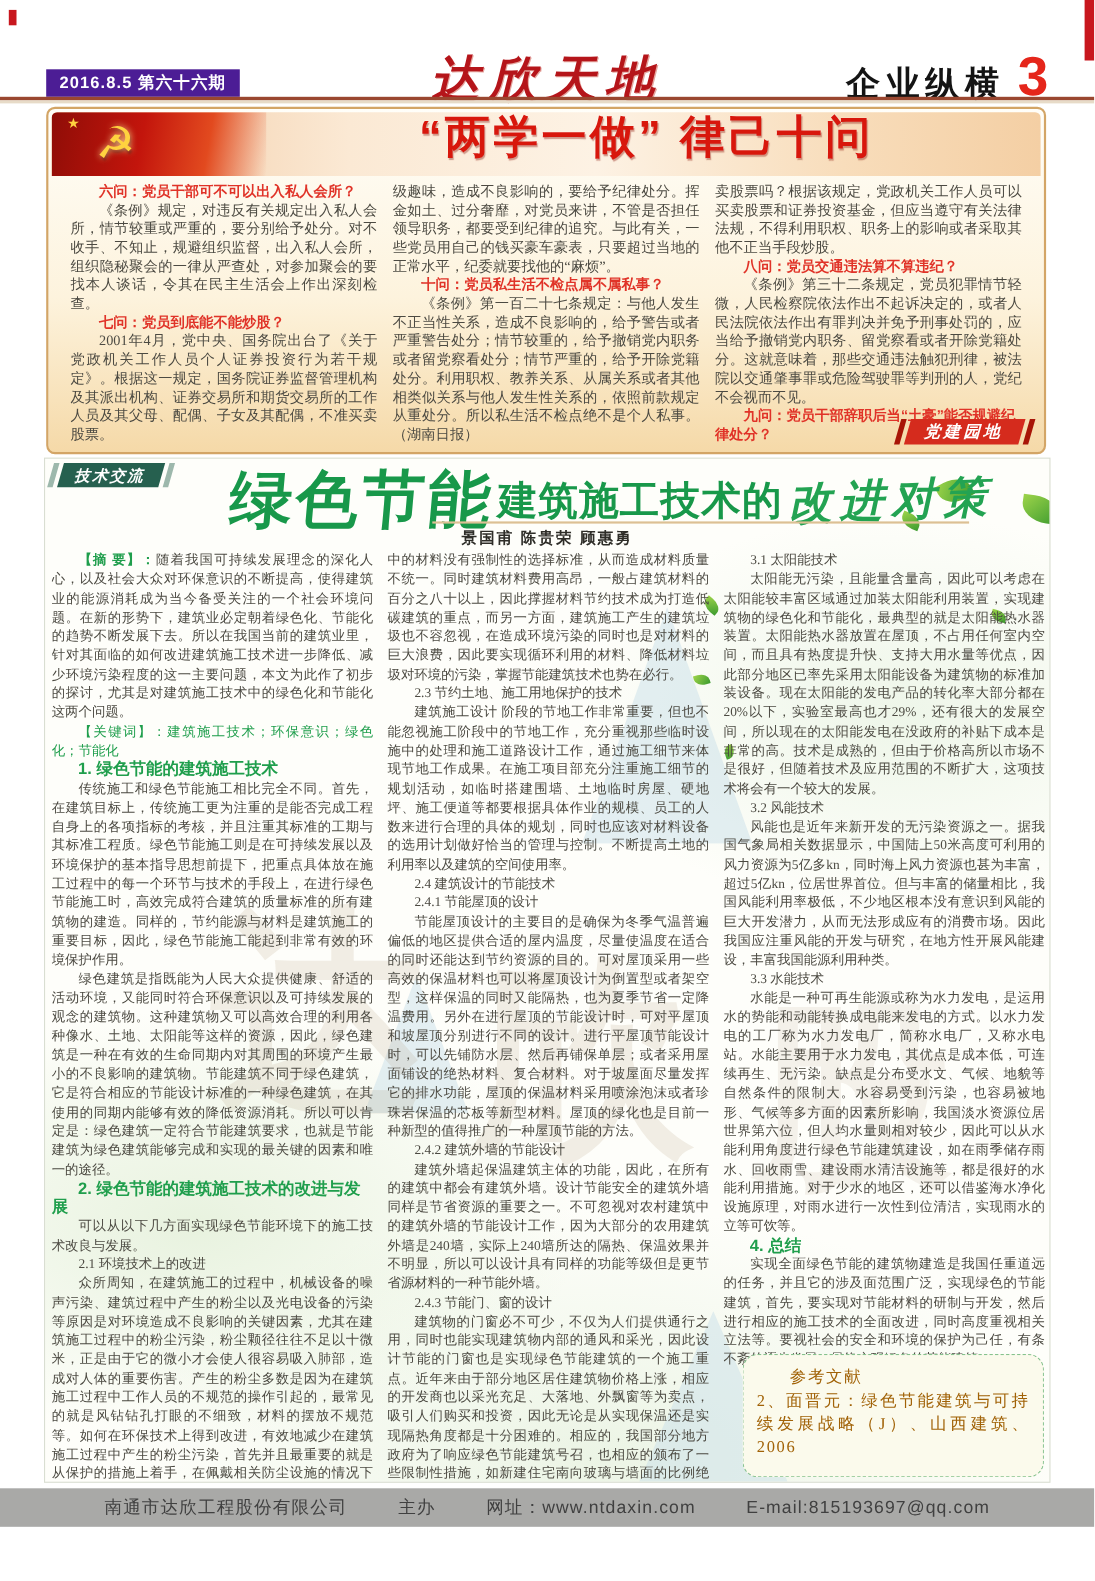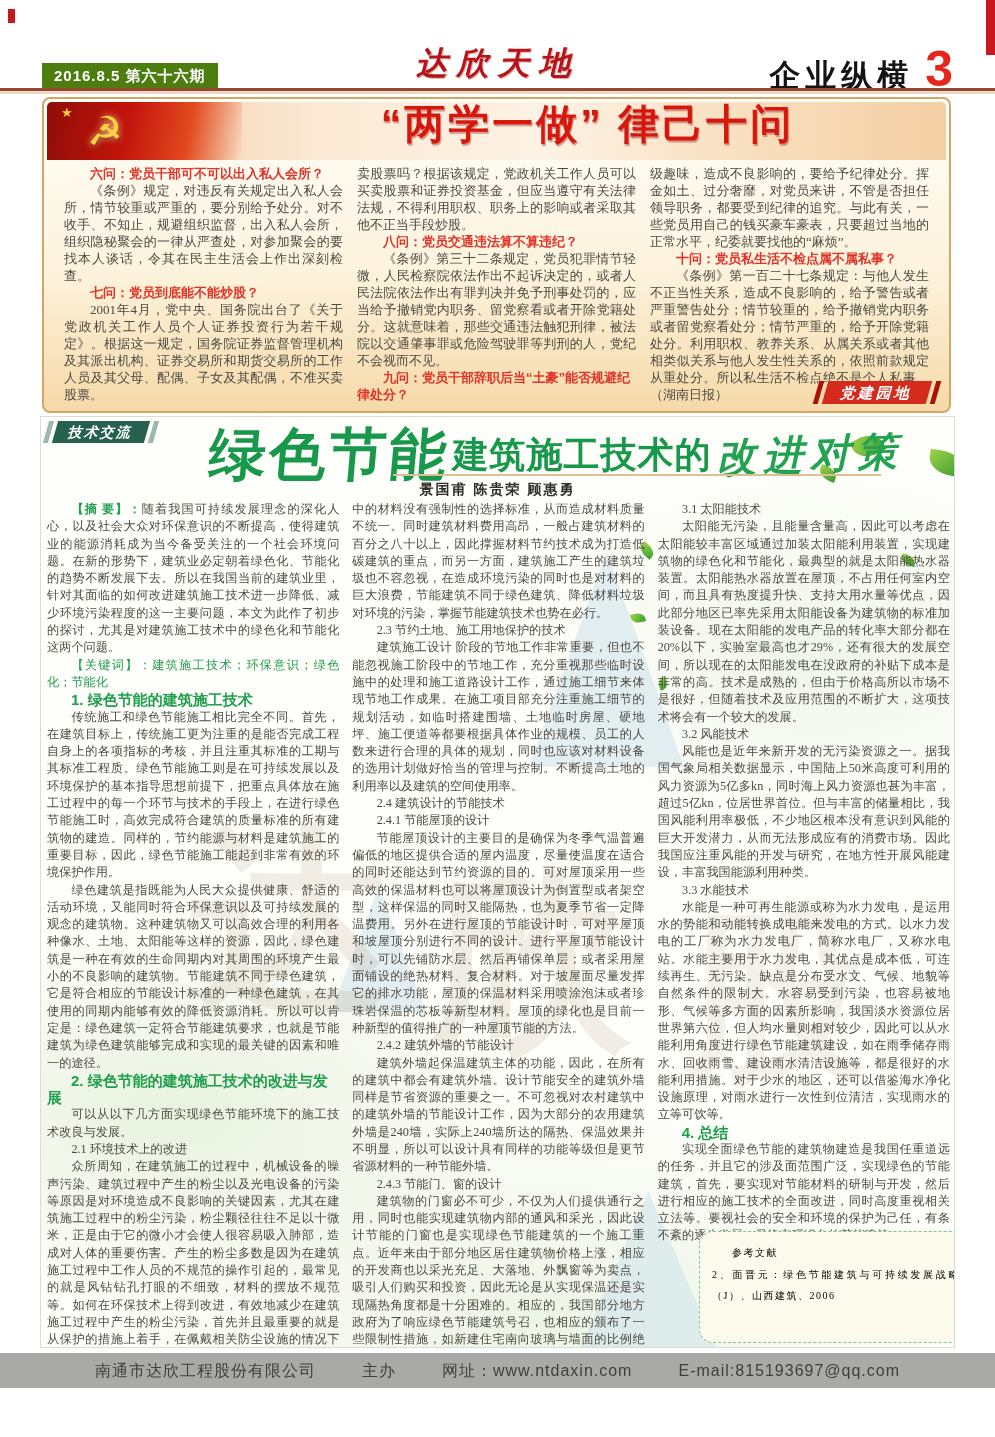--- a/index.html
+++ b/index.html
@@ -2,25 +2,25 @@
 <html><head>
 <meta charset="utf-8">
 <style>
   html,body{margin:0;padding:0;background:#ffffff;}
   .page{position:relative;width:995px;height:1437px;background:#fff;overflow:hidden;
         font-family:"Liberation Serif","DejaVu Serif",serif;}
   
   .mark-tl{position:absolute;left:8px;top:9px;width:7px;height:14px;background:#c8171e;}
   .mark-tr{position:absolute;right:0;top:0;width:9px;height:55px;background:#c8171e;}
   
-  .issue-box{position:absolute;left:42px;top:63px;background:#4d7c0f;color:#fff;
+  .issue-box{position:absolute;left:42px;top:63px;background:#4c1d95;color:#fff;
              font:bold 15px/23px "Liberation Sans",sans-serif;padding:1px 12px;letter-spacing:1px;}
   .masthead{position:absolute;left:0;right:0;top:42px;text-align:center;
             font-family:"DejaVu Serif",serif;font-style:italic;font-weight:bold;
-            font-size:32px;color:#b5151a;letter-spacing:9px;text-shadow:1px 1px 0 #e5a7a0;}
+            font-size:44px;color:#b5151a;letter-spacing:9px;text-shadow:1px 1px 0 #e5a7a0;}
   .section-group{position:absolute;right:42px;top:44px;display:flex;align-items:baseline;gap:12px;}
   .section-name{font-family:"Liberation Serif",serif;font-weight:bold;font-size:31px;color:#141414;letter-spacing:5px;}
   .page-num{font:bold 50px/50px "Liberation Sans",sans-serif;color:#e5261b;}
   .header-rule{position:absolute;left:0;top:88px;width:995px;height:3px;background:#9a4730;box-shadow:0 3px 0 #e7dbc8;}
   
   .a1{position:absolute;left:42px;top:97px;width:909px;height:316px;box-sizing:border-box;
       border:2px solid #d3a566;border-radius:8px;
       background:linear-gradient(180deg,#fffef9,#fdf3dd 55%,#f8e2ba 85%,#f5d9a8);}
   .banner{position:absolute;left:3px;right:3px;top:3px;height:58px;border-radius:5px 5px 0 0;overflow:hidden;
       background:linear-gradient(90deg,#efc49a 0%,#fbe9d4 30%,#fdf2e4 55%,#f8ddbb 80%,#f4cfa4 100%);}
@@ -79,23 +79,23 @@
       letter-spacing:3px;transform:skewX(-5deg);}
   .t-rest{font-family:"Liberation Sans",sans-serif;font-weight:bold;font-size:36px;letter-spacing:1px;vertical-align:7px;}
   .t-script{display:inline-block;font-family:"DejaVu Serif",serif;font-style:italic;font-weight:bold;font-size:40px;
       letter-spacing:7px;transform:rotate(-2deg);color:#23a352;vertical-align:6px;}
   .t-underline{position:absolute;left:352px;top:57px;width:488px;height:2px;background:#dcc094;}
   .authors{position:absolute;left:0;right:0;top:62px;text-align:center;
       font:bold 14px/20px "Liberation Sans",sans-serif;color:#2e2d28;letter-spacing:2px;}
   .a2-cols{position:absolute;left:6px;top:84px;width:903px;height:844px;display:flex;gap:13px;overflow:hidden;
       font-size:12.2px;line-height:17.3px;color:#4c4a42;}
   .a2-cols .col{flex:1;overflow:hidden;position:relative;}
-  .refbox{position:absolute;left:658px;top:814px;width:274px;height:112px;box-sizing:border-box;
+  .refbox{position:absolute;left:634px;top:814px;width:274px;height:112px;box-sizing:border-box;
       border:1px dashed #86c28e;border-radius:14px;background:#fbfaec;padding:10px 12px;
-      font-size:10px;line-height:21px;color:#000000;letter-spacing:1.5px;overflow:hidden;}
+      font-size:15px;line-height:21px;color:#a16207;letter-spacing:1.5px;overflow:hidden;}
   .ref-title{margin:0 0 1px 2em;}
   .ref-item{margin:0;text-align:justify;}
   
   .footer{position:absolute;left:0;top:1353px;width:995px;height:35px;background:#a9a9a7;color:#404040;
       display:flex;align-items:center;justify-content:center;gap:46px;
       font:16px/35px "Liberation Sans",sans-serif;letter-spacing:1px;}
 </style>
 </head>
 <body>
 
@@ -121,29 +121,29 @@
     </div>
     <div class="a1-cols">
         <div class="col">
           <p class="para ind">（续上期）</p>
           <p class="qhead">六问：党员干部可不可以出入私人会所？</p>
           <p class="para ind">《条例》规定，对违反有关规定出入私人会所，情节较重或严重的，要分别给予处分。对不收手、不知止，规避组织监督，出入私人会所，组织隐秘聚会的一律从严查处，对参加聚会的要找本人谈话，令其在民主生活会上作出深刻检查。</p>
           <p class="qhead">七问：党员到底能不能炒股？</p>
           <p class="para ind">2001年4月，党中央、国务院出台了《关于党政机关工作人员个人证券投资行为若干规定》。根据这一规定，国务院证券监督管理机构及其派出机构、证券交易所和期货交易所的工作人员及其父母、配偶、子女及其配偶，不准买卖股票。</p>
         </div>
         <div class="col">
+          <p class="para">级趣味，造成不良影响的，要给予纪律处分。挥金如土、过分奢靡，对党员来讲，不管是否担任领导职务，都要受到纪律的追究。与此有关，一些党员用自己的钱买豪车豪表，只要超过当地的正常水平，纪委就要找他的“麻烦”。</p>
+          <p class="qhead">十问：党员私生活不检点属不属私事？</p>
+          <p class="para ind">《条例》第一百二十七条规定：与他人发生不正当性关系，造成不良影响的，给予警告或者严重警告处分；情节较重的，给予撤销党内职务或者留党察看处分；情节严重的，给予开除党籍处分。利用职权、教养关系、从属关系或者其他相类似关系与他人发生性关系的，依照前款规定从重处分。所以私生活不检点绝不是个人私事。（湖南日报）</p>
+        </div>
+        <div class="col">
           <p class="para">卖股票吗？根据该规定，党政机关工作人员可以买卖股票和证券投资基金，但应当遵守有关法律法规，不得利用职权、职务上的影响或者采取其他不正当手段炒股。</p>
           <p class="qhead">八问：党员交通违法算不算违纪？</p>
           <p class="para ind">《条例》第三十二条规定，党员犯罪情节轻微，人民检察院依法作出不起诉决定的，或者人民法院依法作出有罪判决并免予刑事处罚的，应当给予撤销党内职务、留党察看或者开除党籍处分。这就意味着，那些交通违法触犯刑律，被法院以交通肇事罪或危险驾驶罪等判刑的人，党纪不会视而不见。</p>
           <p class="qhead">九问：党员干部辞职后当“土豪”能否规避纪律处分？</p>
-        </div>
-        <div class="col">
-          <p class="para">级趣味，造成不良影响的，要给予纪律处分。挥金如土、过分奢靡，对党员来讲，不管是否担任领导职务，都要受到纪律的追究。与此有关，一些党员用自己的钱买豪车豪表，只要超过当地的正常水平，纪委就要找他的“麻烦”。</p>
-          <p class="qhead">十问：党员私生活不检点属不属私事？</p>
-          <p class="para ind">《条例》第一百二十七条规定：与他人发生不正当性关系，造成不良影响的，给予警告或者严重警告处分；情节较重的，给予撤销党内职务或者留党察看处分；情节严重的，给予开除党籍处分。利用职权、教养关系、从属关系或者其他相类似关系与他人发生性关系的，依照前款规定从重处分。所以私生活不检点绝不是个人私事。（湖南日报）</p>
         </div>
       </div>
     <div class="pj-badge">党建园地</div>
   </div>
 
   <div class="a2">
     <div class="tri tri1"></div>
     <div class="tri tri2"></div>
     <div class="tri tri3"></div>
     <div id="wm-layer">
@@ -174,21 +174,21 @@
           <p class="para ind kw">【关键词】：建筑施工技术；环保意识；绿色化；节能化</p>
           <p class="ghead">1.  绿色节能的建筑施工技术</p>
           <p class="para ind">传统施工和绿色节能施工相比完全不同。首先，在建筑目标上，传统施工更为注重的是能否完成工程自身上的各项指标的考核，并且注重其标准的工期与其标准工程质。绿色节能施工则是在可持续发展以及环境保护的基本指导思想前提下，把重点具体放在施工过程中的每一个环节与技术的手段上，在进行绿色节能施工时，高效完成符合建筑的质量标准的所有建筑物的建造。同样的，节约能源与材料是建筑施工的重要目标，因此，绿色节能施工能起到非常有效的环境保护作用。</p>
           <p class="para ind">绿色建筑是指既能为人民大众提供健康、舒适的活动环境，又能同时符合环保意识以及可持续发展的观念的建筑物。这种建筑物又可以高效合理的利用各种像水、土地、太阳能等这样的资源，因此，绿色建筑是一种在有效的生命同期内对其周围的环境产生最小的不良影响的建筑物。节能建筑不同于绿色建筑，它是符合相应的节能设计标准的一种绿色建筑，在其使用的同期内能够有效的降低资源消耗。所以可以肯定是：绿色建筑一定符合节能建筑要求，也就是节能建筑为绿色建筑能够完成和实现的最关键的因素和唯一的途径。</p>
           <p class="ghead">2.  绿色节能的建筑施工技术的改进与发展</p>
           <p class="para ind">可以从以下几方面实现绿色节能环境下的施工技术改良与发展。</p>
           <p class="sub">2.1 环境技术上的改进</p>
           <p class="para ind">众所周知，在建筑施工的过程中，机械设备的噪声污染、建筑过程中产生的粉尘以及光电设备的污染等原因是对环境造成不良影响的关键因素，尤其在建筑施工过程中的粉尘污染，粉尘颗径往往不足以十微米，正是由于它的微小才会使人很容易吸入肺部，造成对人体的重要伤害。产生的粉尘多数是因为在建筑施工过程中工作人员的不规范的操作引起的，最常见的就是风钻钻孔打眼的不细致，材料的摆放不规范等。如何在环保技术上得到改进，有效地减少在建筑施工过程中产生的粉尘污染，首先并且最重要的就是从保护的措施上着手，在佩戴相关防尘设施的情况下再进行作业，或者进行湿法作业等。</p>
         </div>
         <div class="col">
-          <p class="para">中的材料没有强制性的选择标准，从而造成材料质量不统一。同时建筑材料费用高昂，一般占建筑材料的百分之八十以上，因此撑握材料节约技术成为打造低碳建筑的重点，而另一方面，建筑施工产生的建筑垃圾也不容忽视，在造成环境污染的同时也是对材料的巨大浪费，节能建筑不同于绿色建筑、降低材料垃圾对环境的污染，掌握节能建筑技术也势在必行。</p>
+          <p class="para">中的材料没有强制性的选择标准，从而造成材料质量不统一。同时建筑材料费用高昂，一般占建筑材料的百分之八十以上，因此撑握材料节约技术成为打造低碳建筑的重点，而另一方面，建筑施工产生的建筑垃圾也不容忽视，在造成环境污染的同时也是对材料的巨大浪费，因此要实现循环利用的材料、降低材料垃圾对环境的污染，掌握节能建筑技术也势在必行。</p>
           <p class="sub">2.3 节约土地、施工用地保护的技术</p>
           <p class="para ind">建筑施工设计 阶段的节地工作非常重要，但也不能忽视施工阶段中的节地工作，充分重视那些临时设施中的处理和施工道路设计工作，通过施工细节来体现节地工作成果。在施工项目部充分注重施工细节的规划活动，如临时搭建围墙、土地临时房屋、硬地坪、施工便道等都要根据具体作业的规模、员工的人数来进行合理的具体的规划，同时也应该对材料设备的选用计划做好恰当的管理与控制。不断提高土地的利用率以及建筑的空间使用率。</p>
           <p class="sub">2.4 建筑设计的节能技术</p>
           <p class="sub">2.4.1 节能屋顶的设计</p>
           <p class="para ind">节能屋顶设计的主要目的是确保为冬季气温普遍偏低的地区提供合适的屋内温度，尽量使温度在适合的同时还能达到节约资源的目的。可对屋顶采用一些高效的保温材料也可以将屋顶设计为倒置型或者架空型，这样保温的同时又能隔热，也为夏季节省一定降温费用。另外在进行屋顶的节能设计时，可对平屋顶和坡屋顶分别进行不同的设计。进行平屋顶节能设计时，可以先铺防水层、然后再铺保单层；或者采用屋面铺设的绝热材料、复合材料。对于坡屋面尽量发挥它的排水功能，屋顶的保温材料采用喷涂泡沫或者珍珠岩保温的芯板等新型材料。屋顶的绿化也是目前一种新型的值得推广的一种屋顶节能的方法。</p>
           <p class="sub">2.4.2 建筑外墙的节能设计</p>
           <p class="para ind">建筑外墙起保温建筑主体的功能，因此，在所有的建筑中都会有建筑外墙。设计节能安全的建筑外墙同样是节省资源的重要之一。不可忽视对农村建筑中的建筑外墙的节能设计工作，因为大部分的农用建筑外墙是240墙，实际上240墙所达的隔热、保温效果并不明显，所以可以设计具有同样的功能等级但是更节省源材料的一种节能外墙。</p>
           <p class="sub">2.4.3 节能门、窗的设计</p>
           <p class="para ind">建筑物的门窗必不可少，不仅为人们提供通行之用，同时也能实现建筑物内部的通风和采光，因此设计节能的门窗也是实现绿色节能建筑的一个施工重点。近年来由于部分地区居住建筑物价格上涨，相应的开发商也以采光充足、大落地、外飘窗等为卖点，吸引人们购买和投资，因此无论是从实现保温还是实现隔热角度都是十分困难的。相应的，我国部分地方政府为了响应绿色节能建筑号召，也相应的颁布了一些限制性措施，如新建住宅南向玻璃与墙面的比例绝对不能大于50%，而此向则不能高于30%等。这些措施都有利于节省资源，降低环境影响。</p>
         </div>

